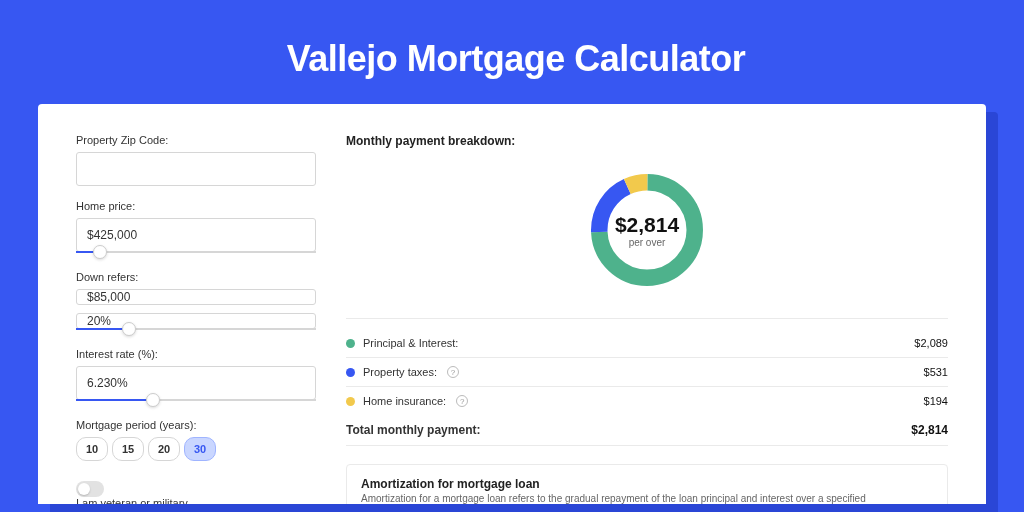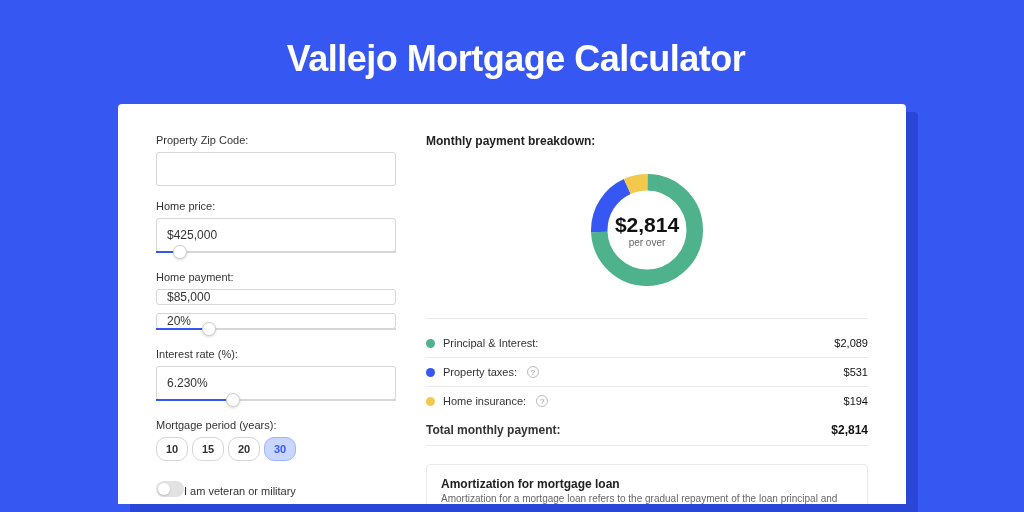--- a/index.html
+++ b/index.html
@@ -11,21 +11,21 @@
   .page-title {
     color: #fff;
     font-size: 36px;
     font-weight: 700;
     text-align: center;
     padding: 38px 0 24px 8px;
     letter-spacing: -0.5px;
   }
   .panel {
     background: #fff;
-    width: 788px;
+    width: 948px;
     margin: 0 auto;
     border-radius: 4px 4px 0 0;
     padding: 30px 38px 0 38px;
     height: 400px;
     overflow: hidden;
     box-shadow: 12px 8px 0 0 #2a46d6;
     display: flex;
     gap: 30px;
   }
   .left-col { width: 240px; flex-shrink: 0; }
@@ -103,23 +103,24 @@
     cursor: pointer;
   }
   .period-tab.active {
     background: #c9d6ff;
     border-color: #9fb4ff;
     color: #3757f2;
   }
 
   .toggle-row {
     display: flex;
-    align-items: flex-end;
+    align-items: flex-start;
     gap: 0;
     margin-top: 20px;
+    flex-direction: column;
   }
   .toggle {
     width: 28px;
     height: 16px;
     background: #e2e2e2;
     border-radius: 10px;
     position: relative;
   }
   .toggle::after {
     content: "";
@@ -245,21 +246,21 @@
       <label class="field-label">Home price:</label>
       <input class="text-input" value="$425,000" style="">
       <div class="slider-wrap">
         <div class="slider-track"></div>
         <div class="slider-fill" id="price-fill" style="width: 10%;"></div>
         <div class="slider-thumb" id="price-thumb" style="left: 10%;"></div>
       </div>
     </div>
 
     <div class="field">
-      <label class="field-label">Home payment:</label>
+      <label class="field-label">Down refers:</label>
       <div class="row-2">
         <input class="text-input" value="$85,000" style="">
         <input class="text-input" value="20%" style="">
       </div>
       <div class="slider-wrap">
         <div class="slider-track"></div>
         <div class="slider-fill" id="down-fill" style="width: 22%;"></div>
         <div class="slider-thumb" id="down-thumb" style="left: 22%;"></div>
       </div>
     </div>

